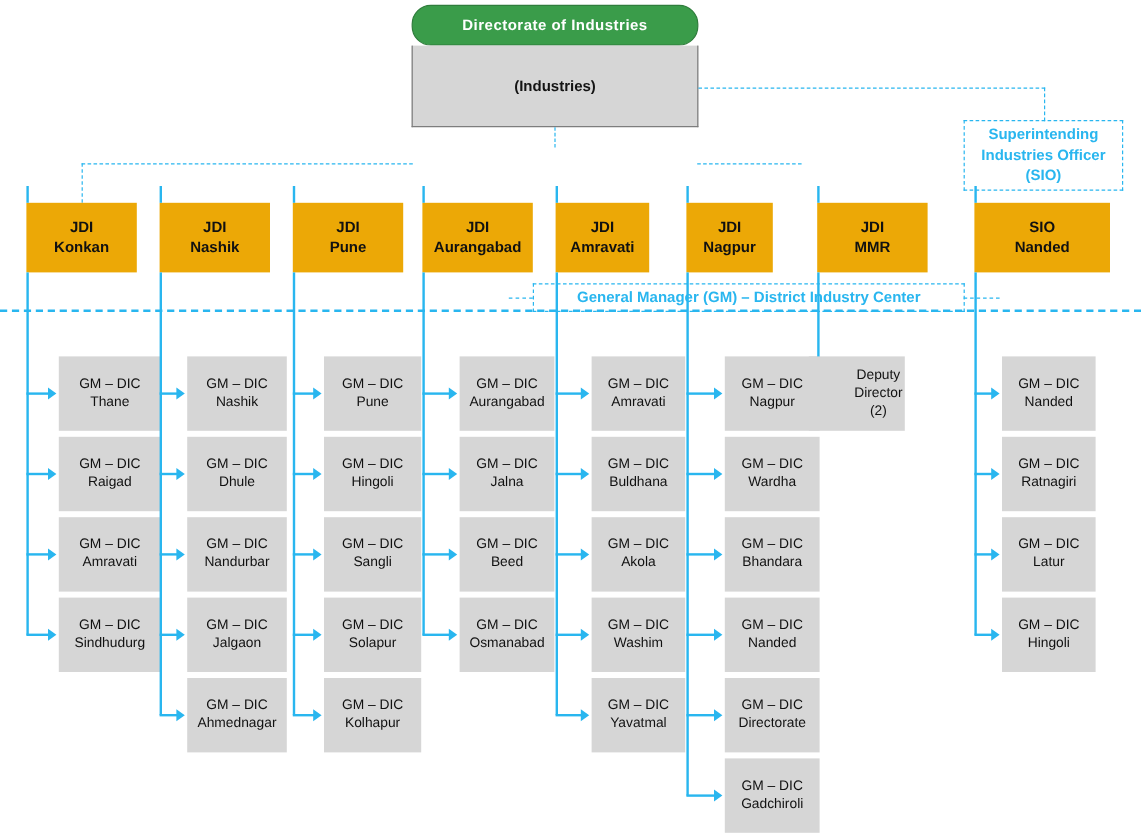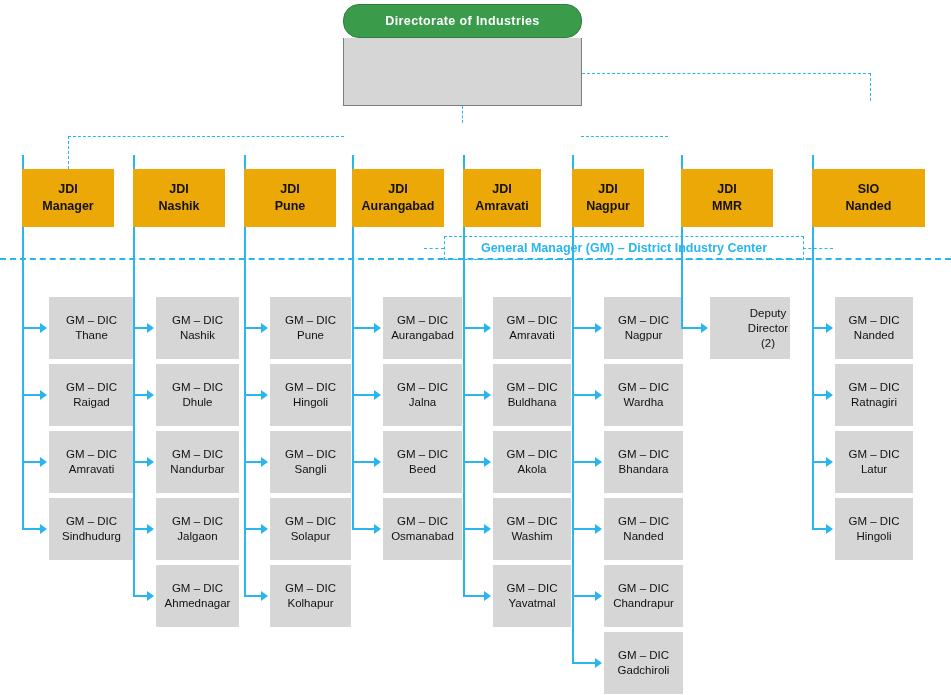--- a/index.html
+++ b/index.html
@@ -91,40 +91,48 @@
 <body>
 
 <div id="chart">
 
   <div class="abs hdr-green" style="left:343px;top:4px;width:239px;height:34px;border-radius:16px;">
     <span>Directorate  of Industries</span>
   </div>
 
   <div class="abs hdr-grey" style="left:343px;top:38px;width:239px;height:68px;">
     <div>
+      <div>(Industries)</div>
     </div>
   </div>
 
   <div class="dash-v" style="left:462px;top:106px;height:17px;"></div>
 
   <div class="dash-h" style="left:582px;top:73px;width:289px;"></div>
   <div class="dash-v" style="left:870px;top:73px;height:28px;"></div>
 
 
   <div class="dash-h" style="left:68px;top:136px;width:276px;"></div>
   <div class="dash-v" style="left:68px;top:136px;height:33px;"></div>
 
   <div class="dash-h" style="left:581px;top:136px;width:87px;"></div>
 
+  <div class="abs legend" style="left:803px;top:100px;width:133px;height:59px;">
+    <div>
+      <div>Superintending</div>
+      <div>Industries Officer</div>
+      <div>(SIO)</div>
+    </div>
+  </div>
 
   <div id="jdi-row">
       <div class="abs jdi" style="left: 22px; top: 169px; width: 92px; height: 58px;">
         <div>
           <div>JDI</div>
-          <div>Manager</div>
+          <div>Konkan</div>
         </div>
       </div>
       <div class="abs jdi" style="left: 133px; top: 169px; width: 92px; height: 58px;">
         <div>
           <div>JDI</div>
           <div>Nashik</div>
         </div>
       </div>
       <div class="abs jdi" style="left: 244px; top: 169px; width: 92px; height: 58px;">
         <div>
@@ -397,36 +405,36 @@
         <div>
           <div>GM – DIC</div>
           <div>Nanded</div>
         </div>
       </div>
       <div class="ln-h" style="left: 572px; top: 595px; width: 24px;"></div>
       <div class="arrow" style="left: 595px; top: 591px;"></div>
       <div class="abs gm" style="left: 604px; top: 565px; width: 79px; height: 62px;">
         <div>
           <div>GM – DIC</div>
-          <div>Chandrapur</div>
+          <div>Directorate</div>
         </div>
       </div>
       <div class="ln-h" style="left: 572px; top: 662px; width: 24px;"></div>
       <div class="arrow" style="left: 595px; top: 658px;"></div>
       <div class="abs gm" style="left: 604px; top: 632px; width: 79px; height: 62px;">
         <div>
           <div>GM – DIC</div>
           <div>Gadchiroli</div>
         </div>
       </div>
       <div class="ln-v" style="left: 681px; top: 227px; height: 101px;"></div>
       <div class="ln-v" style="left: 681px; top: 155px; height: 14px;"></div>
       <div class="ln-h" style="left: 681px; top: 327px; width: 21px;"></div>
       <div class="arrow" style="left: 701px; top: 323px;"></div>
-      <div class="abs gm" style="left: 710px; top: 297px; width: 80px; height: 62px; padding-left: 36px;">
+      <div class="abs gm" style="left: 674px; top: 297px; width: 80px; height: 62px; padding-left: 36px;">
         <div>
           <div>Deputy</div>
           <div>Director (2)</div>
         </div>
       </div>
       <div class="ln-v" style="left: 812px; top: 227px; height: 302px;"></div>
       <div class="ln-v" style="left: 812px; top: 155px; height: 14px;"></div>
       <div class="ln-h" style="left: 812px; top: 327px; width: 15px;"></div>
       <div class="arrow" style="left: 826px; top: 323px;"></div>
       <div class="abs gm" style="left: 835px; top: 297px; width: 78px; height: 62px;">

